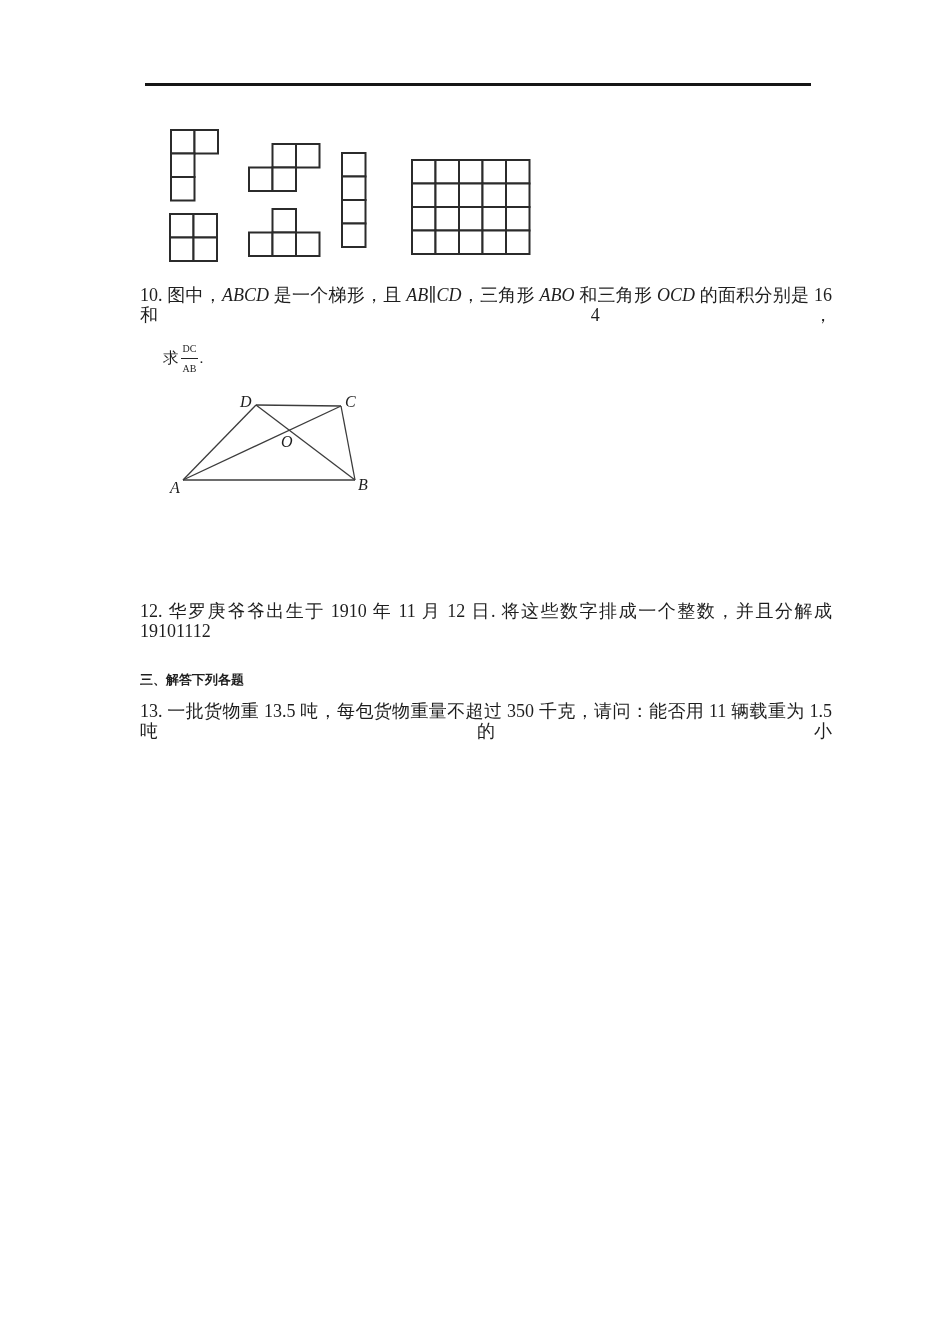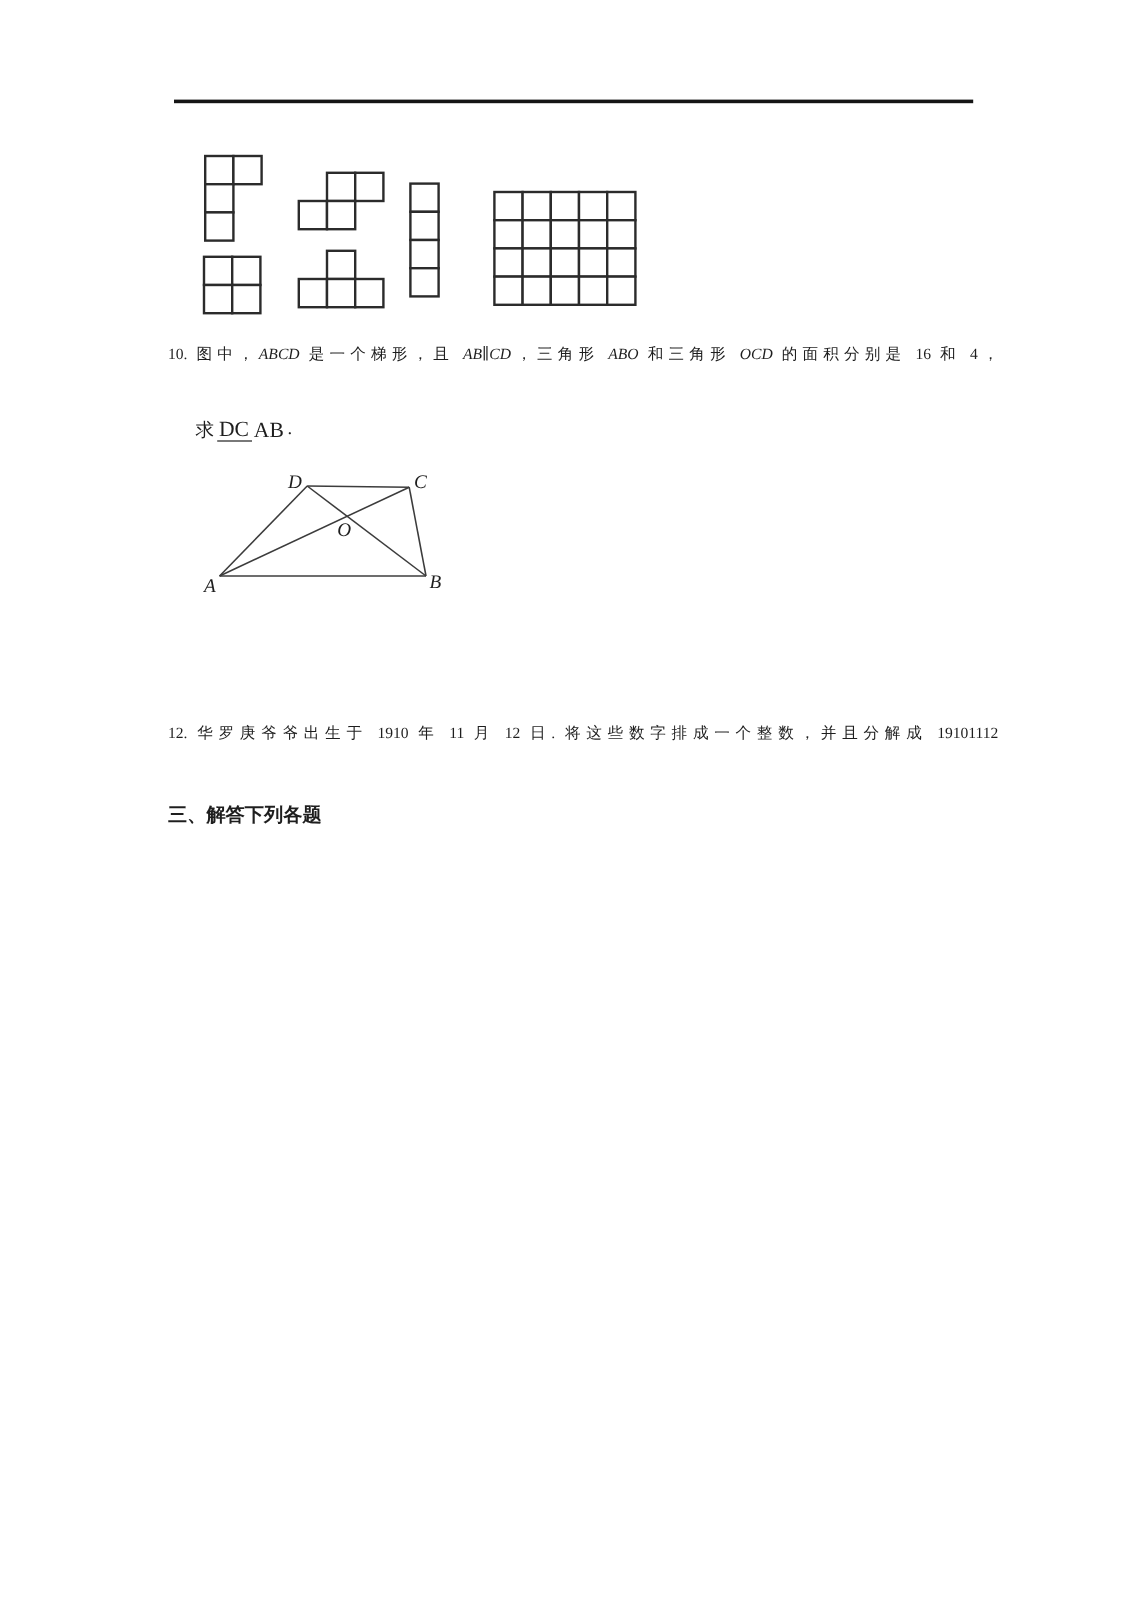--- a/index.html
+++ b/index.html
@@ -21,49 +21,49 @@
   #fig-layer {
     position: absolute;
     left: 0; top: 0;
     width: 950px; height: 1344px;
     pointer-events: none;
   }
   .line {
     position: absolute;
     left: 140px;
     width: 692px;
-    font-size: 13px;
+    font-size: 18px;
     line-height: 20px;
     text-align: justify;
     text-justify: inter-character;
     white-space: normal;
   }
   .line.full { text-align-last: justify; }
   .line.cont { left: 170px; width: 662px; }
   .var { font-style: italic; }
   .sec {
     font-family: "Liberation Sans", "DejaVu Sans", sans-serif;
     font-weight: 700;
-    font-size: 16px;
+    font-size: 13px;
     width: 400px;
     text-align: left;
   }
   .fraction-row {
     position: absolute;
     left: 163px; top: 336px;
     height: 44px;
     display: flex;
     align-items: center;
     font-size: 15.5px;
   }
   .frac {
     display: inline-flex;
-    flex-direction: row;
+    flex-direction: column;
     text-align: center;
-    font-size: 18px;
+    font-size: 10px;
     line-height: 19px;
     margin-left: 2px;
     align-items: flex-end;
   }
   .frac .num { border-bottom: 1.4px solid #222; padding: 0 2px; }
   .frac .den { padding: 0 2px; }
   .frac-period { margin-left: 1px; }
 </style>
 </head>
 <body>
@@ -151,16 +151,17 @@
     <span class="frac-period">.</span>
   </div>
 
 
 
   <div class="line full" style="top:601px"><span>12. 华罗庚爷爷出生于 1910 年 11 月 12 日. 将这些数字排成一个整数，并且分解成 19101112</span></div>
 
 
   <div class="line sec" style="top:670px">三、解答下列各题</div>
 
+  <div class="line full" style="top:701px"><span>13. 一批货物重 13.5 吨，每包货物重量不超过 350 千克，请问：能否用 11 辆载重为 1.5 吨的小</span></div>
 
 
 
 </div>
 
 </body></html>

